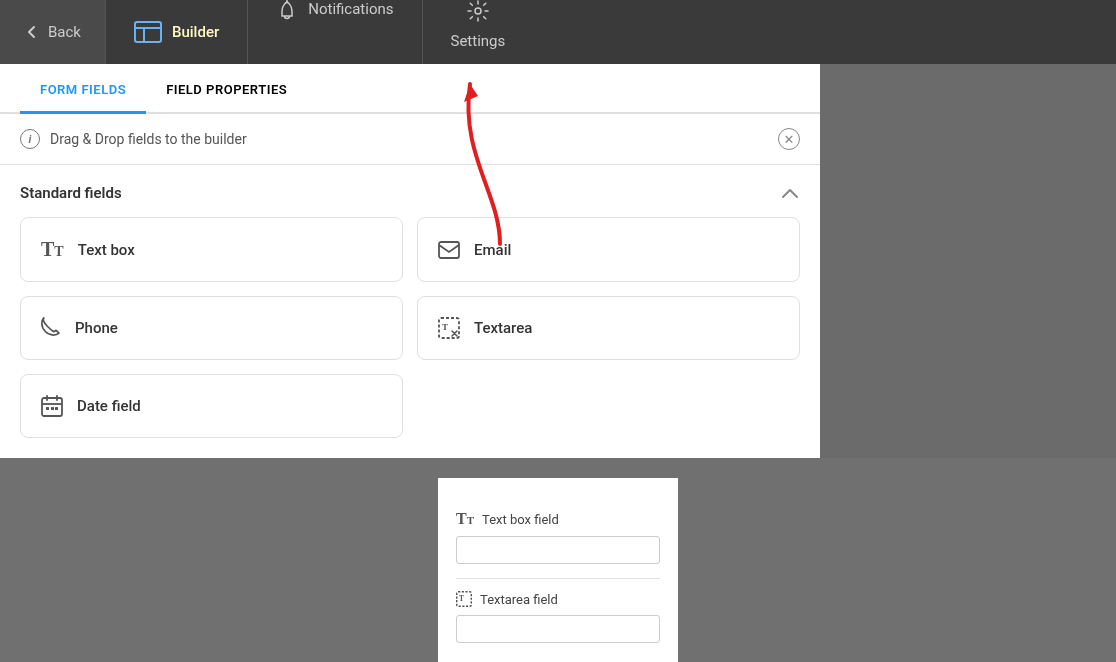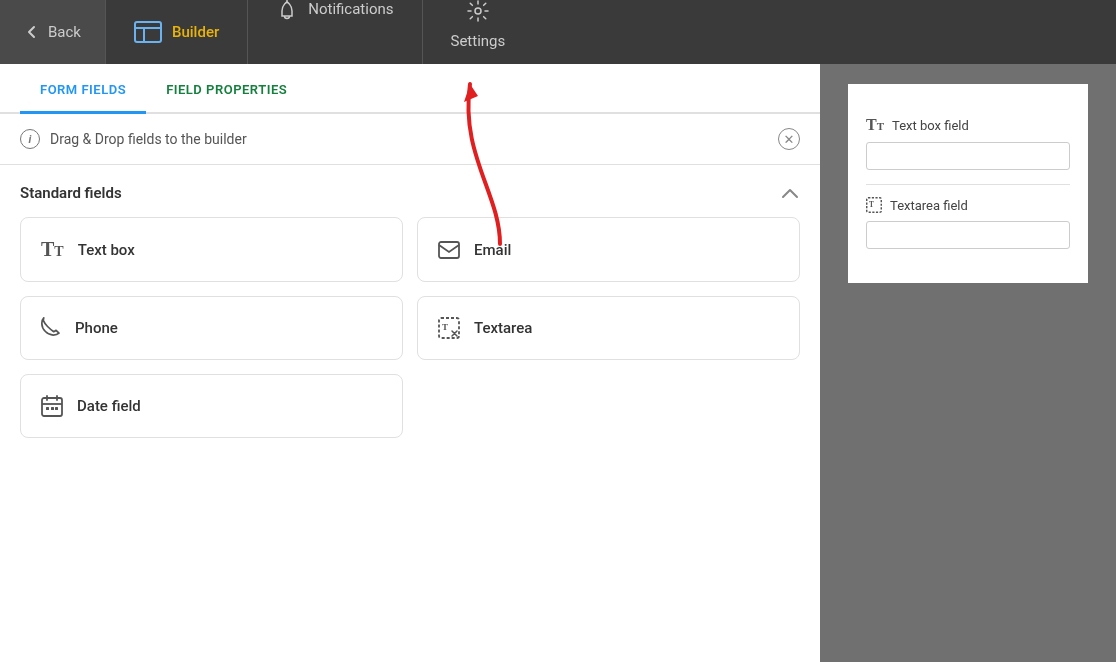--- a/index.html
+++ b/index.html
@@ -24,21 +24,21 @@
       font-size: 15px;
       cursor: pointer;
       border-right: 1px solid #555;
     }
     .nav-builder {
       display: flex;
       align-items: center;
       gap: 10px;
       padding: 0 28px;
       height: 100%;
-      color: #eab308;
+      color: #fef9c3;
       font-size: 15px;
       font-weight: 500;
       border-right: 1px solid #555;
       cursor: pointer;
     }
     .nav-notifications {
       display: flex;
       gap: 10px;
       padding: 0 28px;
       height: 100%;
@@ -56,20 +56,21 @@
       color: #ccc;
       font-size: 15px;
       cursor: pointer;
       flex-direction: column;
     }
 
     
     .main-area {
       display: flex;
       height: calc(662px - 64px);
+      flex-direction: column;
     }
 
     
     .left-panel {
       width: 820px;
       background: #fff;
       display: flex;
       flex-direction: column;
     }
 
@@ -78,21 +79,21 @@
       display: flex;
       border-bottom: 2px solid #e0e0e0;
       padding: 0 20px;
     }
     .tab {
       padding: 18px 20px 14px;
       font-size: 13px;
       font-weight: 600;
       letter-spacing: 0.5px;
       cursor: pointer;
-      color: #15803d;
+      color: #000000;
       border-bottom: 3px solid transparent;
       margin-bottom: -2px;
     }
     .tab.active {
       color: #2196F3;
       border-bottom: 3px solid #2196F3;
     }
 
     
     .info-bar {

